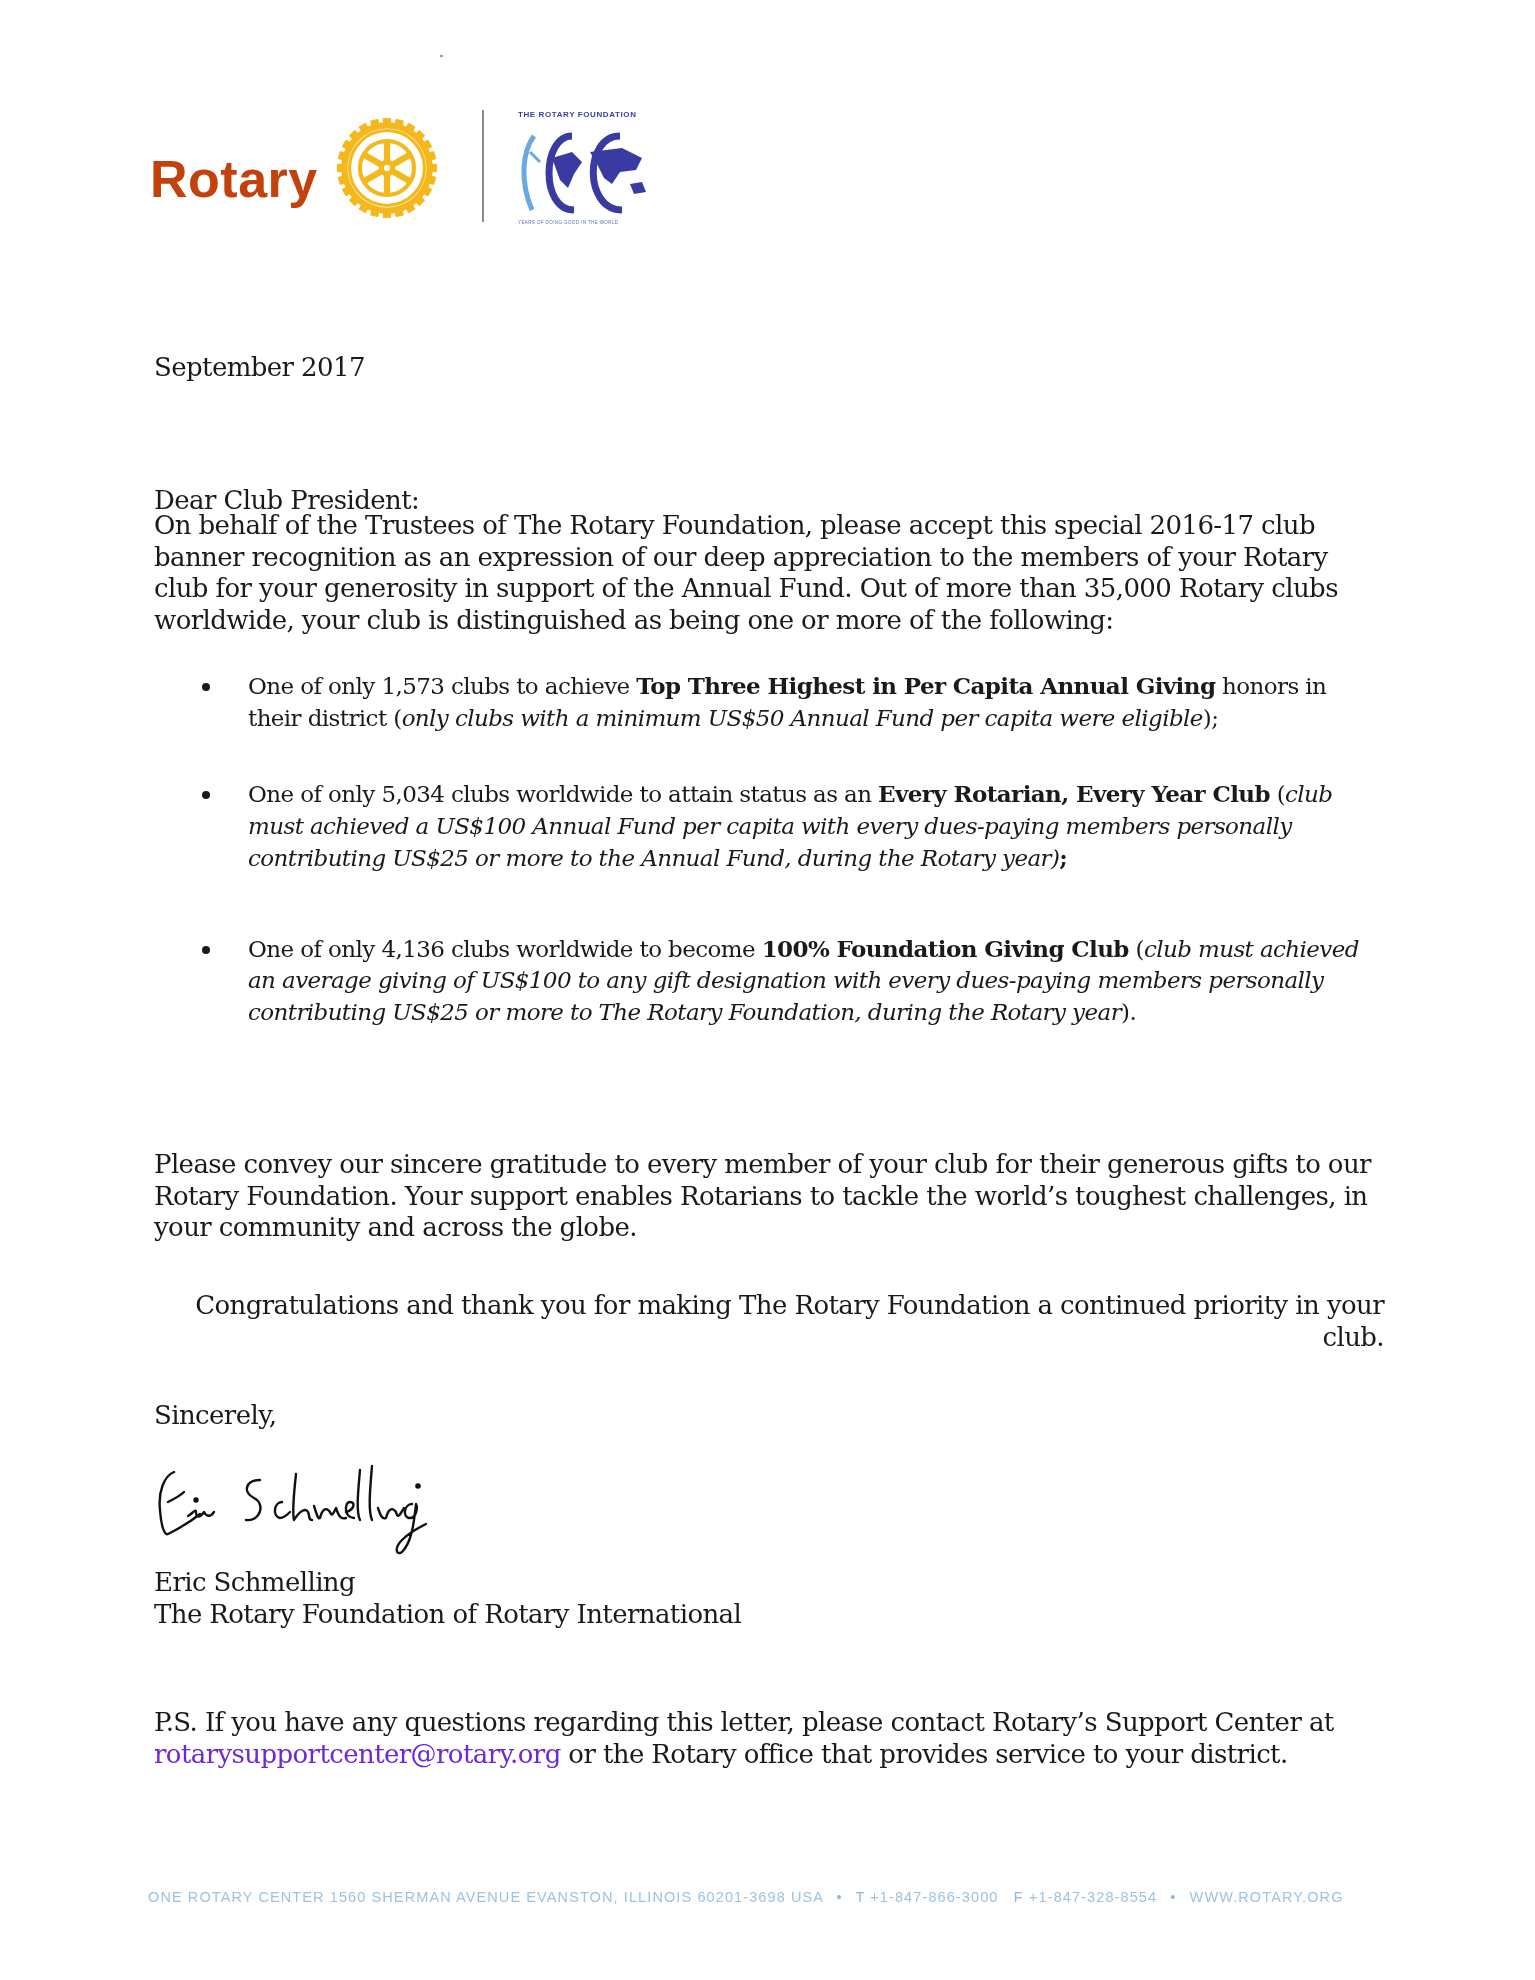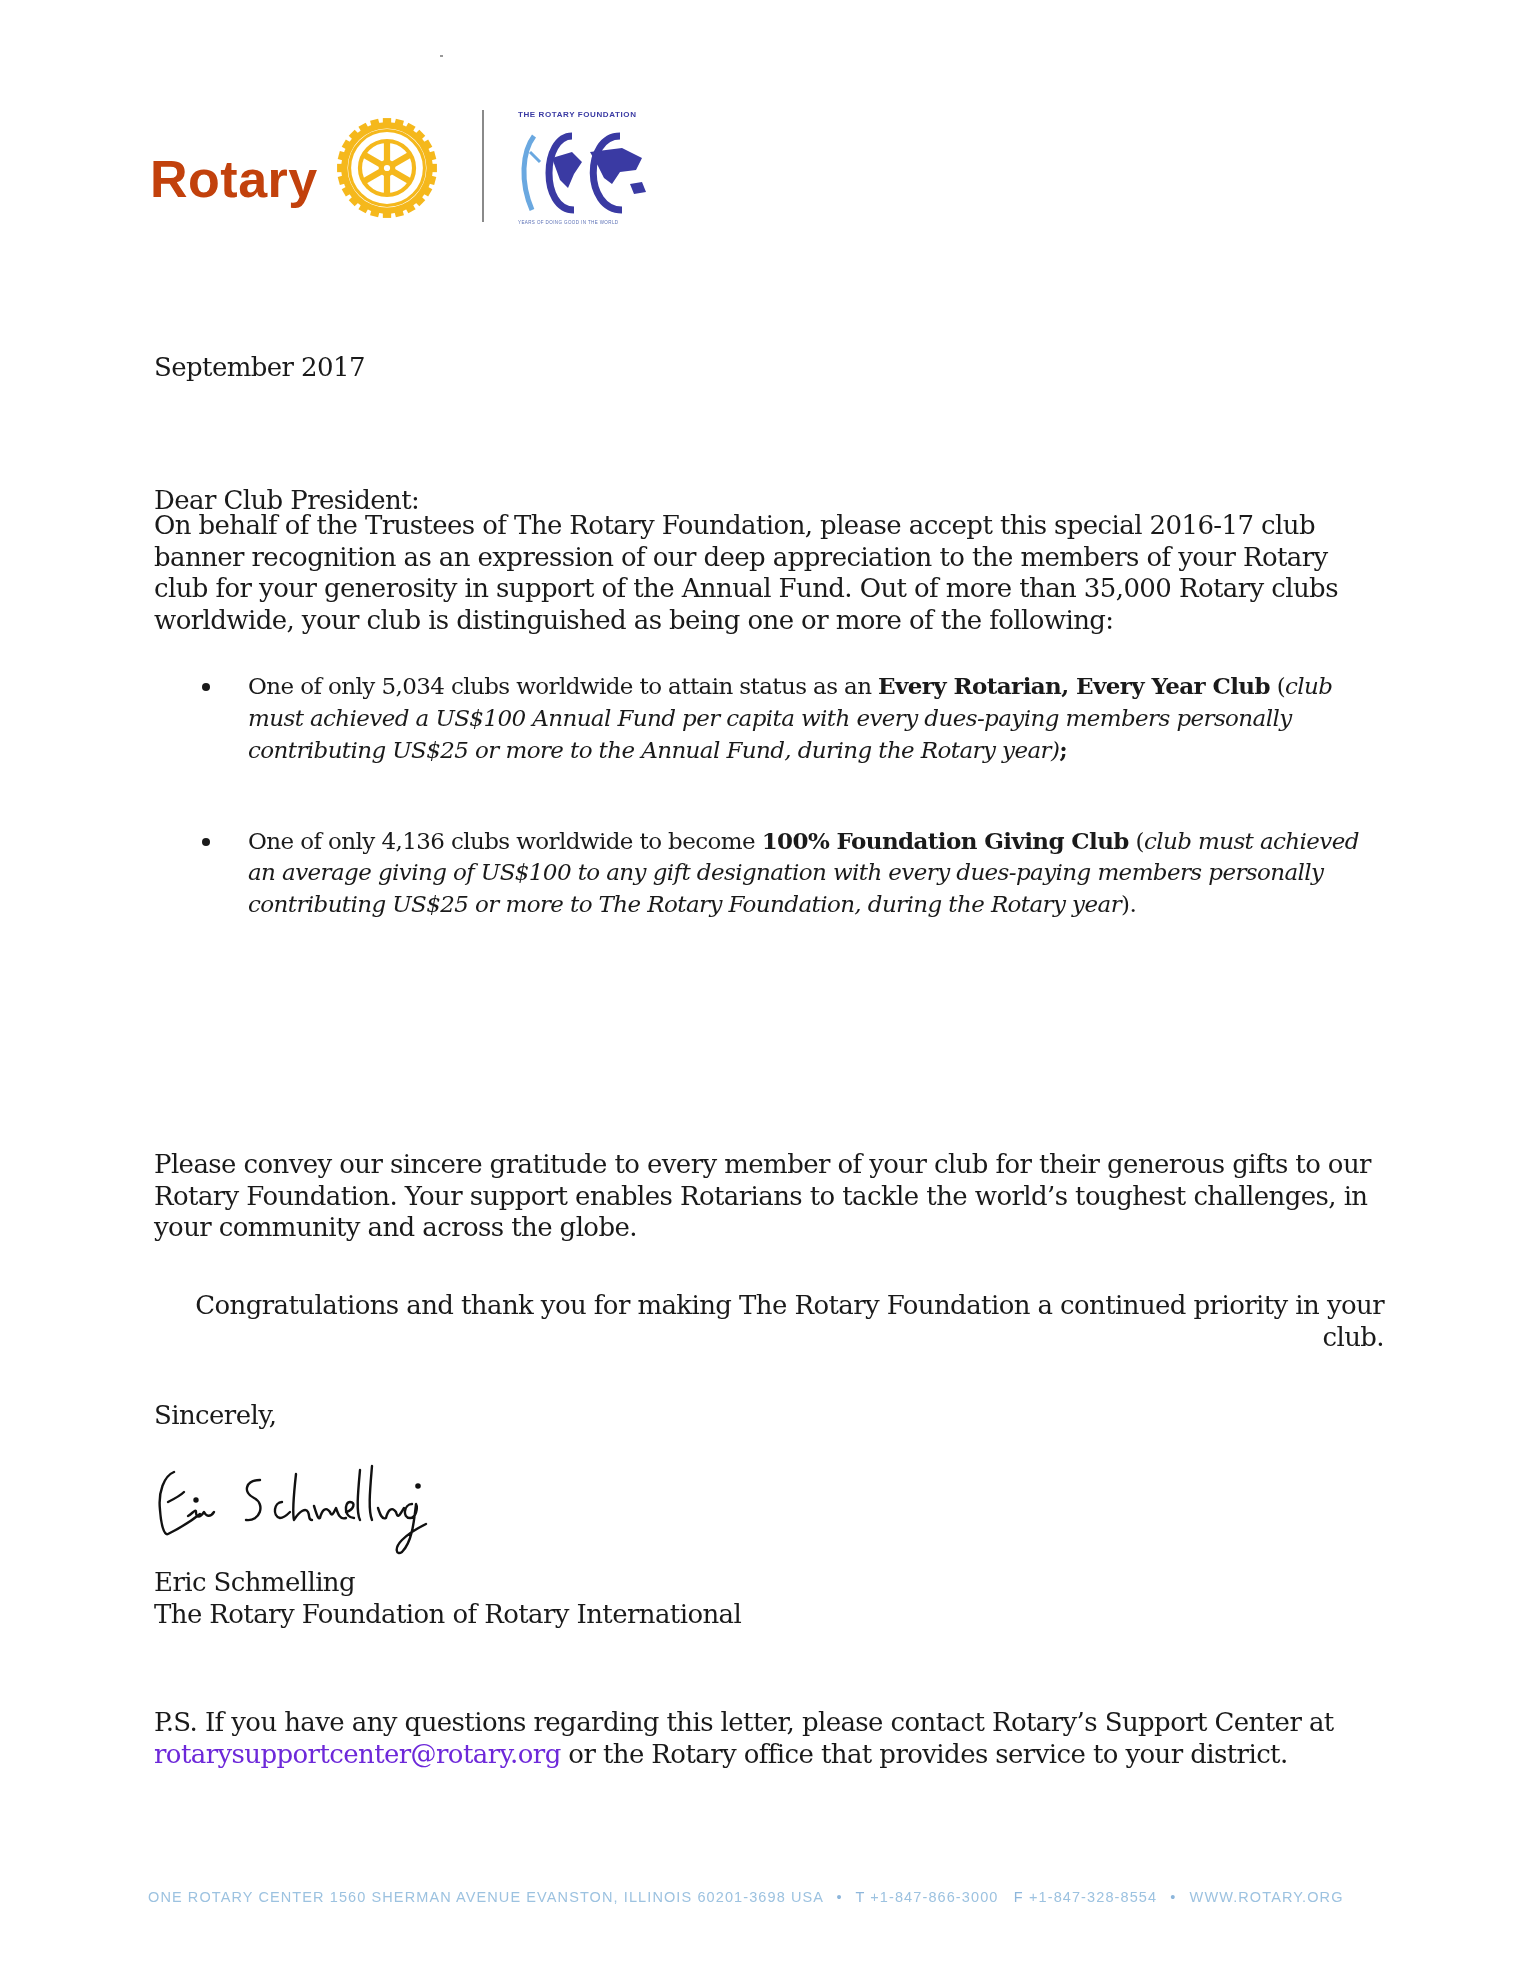--- a/index.html
+++ b/index.html
@@ -104,20 +104,24 @@
     </svg>
     <div class="foundation-tag">YEARS OF DOING GOOD IN THE WORLD</div>
   </div>
 </div>
 
 <div class="text date">September 2017</div>
 <div class="text salutation">Dear Club President:</div>
 <div class="text intro">On behalf of the Trustees of The Rotary Foundation, please accept this special 2016-17 club banner recognition as an expression of our deep appreciation to the members of your Rotary club for your generosity in support of the Annual Fund.  Out of more than  35,000 Rotary clubs worldwide, your club is distinguished as being one or more of the following:</div>
 
 <ul class="bullets">
+  <li class="bullet bullet-1">
+    <span class="dot"></span>
+    <span>One of only 1,573 clubs to achieve </span><b>Top Three Highest in Per Capita Annual Giving</b><span> honors in their district (</span><i>only clubs with a minimum US$50 Annual Fund per capita were eligible</i><span>);</span>
+  </li>
   <li class="bullet bullet-2">
     <span class="dot"></span>
     <span>One of only 5,034 clubs worldwide to attain status as an </span><b>Every Rotarian, Every Year Club</b><span>  (</span><i>club must achieved a US$100 Annual Fund per capita with every dues-paying members personally contributing US$25 or more to the Annual Fund, during the Rotary year)</i><b>;</b>
   </li>
   <li class="bullet bullet-3">
     <span class="dot"></span>
     <span>One of only 4,136 clubs worldwide to become </span><b>100% Foundation Giving Club</b><span> (</span><i>club must achieved an average giving of US$100 to any gift designation with every dues-paying members personally contributing US$25 or more to The Rotary Foundation, during the Rotary year</i><span>).</span>
   </li>
 </ul>
 

